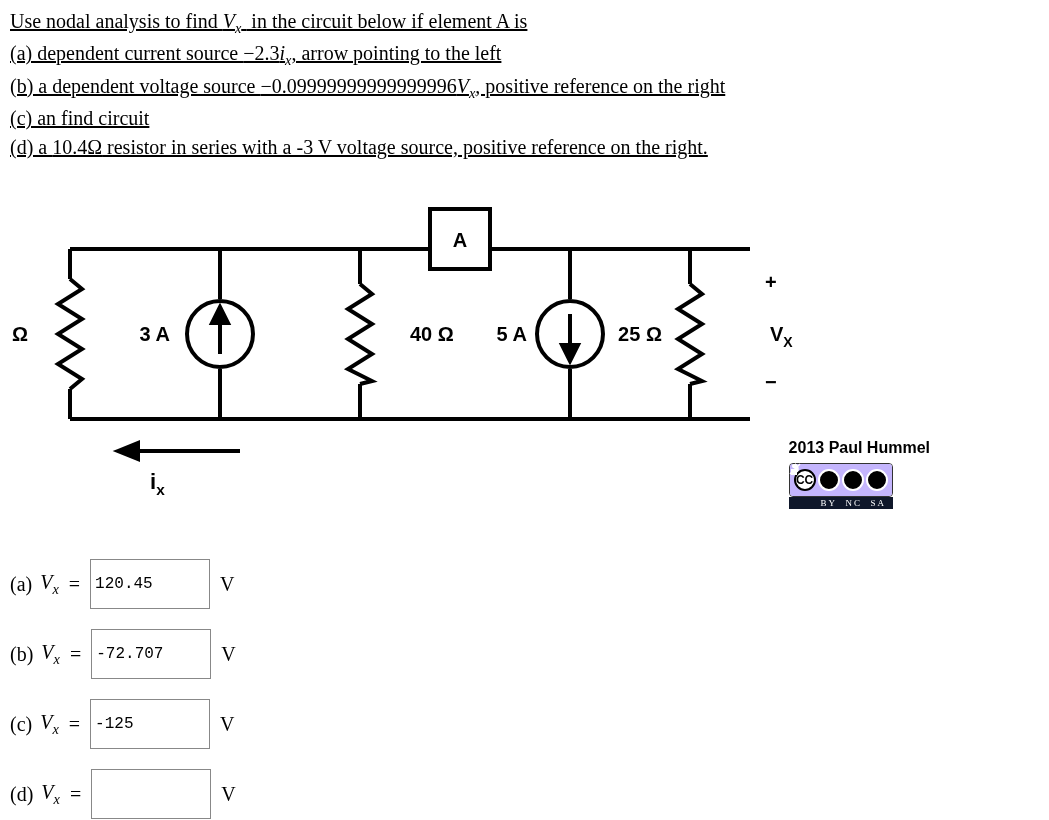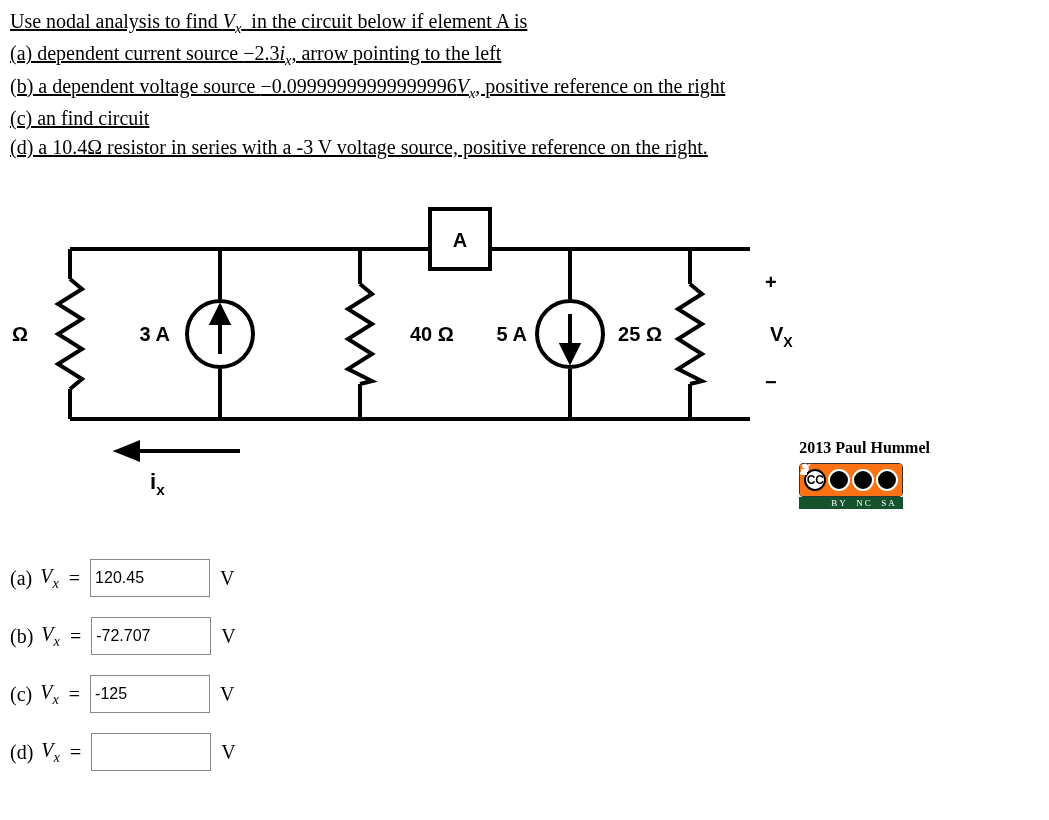--- a/index.html
+++ b/index.html
@@ -20,48 +20,48 @@
     .svg-label { font-family: Arial, Helvetica, sans-serif; font-weight: bold; font-size: 20px; }
     .ix-label { font-family: Arial, Helvetica, sans-serif; font-weight: bold; font-size: 22px; font-style: normal; }
     .ix-sub { font-size: 0.7em; }
     .credits {
       position: absolute;
       right: 0;
       bottom: 8px;
       text-align: left;
     }
     .credit-text {
-      font-family: Liberation Serif, serif;
+      font-family: Liberation Sans, sans-serif;
       font-weight: bold;
       font-size: 16px;
       margin-bottom: 6px;
       margin-top: 28px;
     }
     .cc-badge {
       display: inline-flex;
       align-items: center;
       font-family: Arial, Helvetica, sans-serif;
       font-weight: bold;
       color: #fff;
       border: 1px solid #333;
       border-radius: 4px;
       overflow: hidden;
       height: 32px;
     }
     .cc-left {
-      background: #f97316;
+      background: #c4b5fd;
       height: 100%;
       display: flex;
       align-items: center;
       padding: 0 4px;
       gap: 2px;
     }
     .cc-badge-outer { display:inline-block; position: relative;}
     .cc-icons-strip {
-      background:#14532d;
+      background:#0f172a;
       color:#fff;
       font-size:9px;
       letter-spacing:2px;
       text-align:center;
       padding:1px 0;
     }
     .cc-circle {
       width: 22px; height: 22px; border-radius: 50%;
       background: #fff; color:#000;
       display:flex; align-items:center; justify-content:center;
@@ -72,25 +72,25 @@
     .cc-circle.dark { background:#000; color:#fff; border-color:#fff; }
     .answers { margin-top: 40px; }
     .answer-row {
       display: flex;
       align-items: center;
       margin-bottom: 20px;
       font-size: 20px;
       gap: 8px;
     }
     .answer-row input {
-      font-family: Liberation Sans, sans-serif;
+      font-family: Liberation Mono, monospace;
       font-size: 16px;
       width: 110px;
       height: 24px;
-      padding: 6px 4px;
+      padding: 12px 4px;
       border: 1px solid #888;
       box-sizing: content-box;
     }
     .unit { font-family: "Times New Roman", serif; margin-left: 2px; }
     .eq { margin: 0 2px; }
   </style>
 </head>
 <body>
 
 <div class="prompt">

